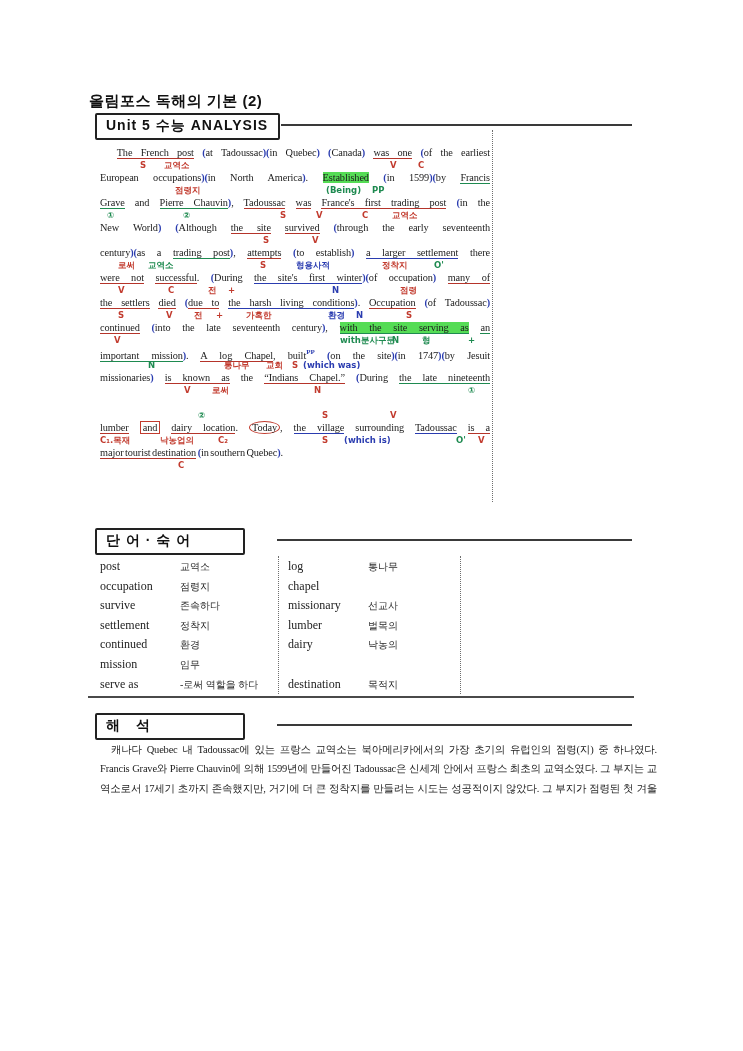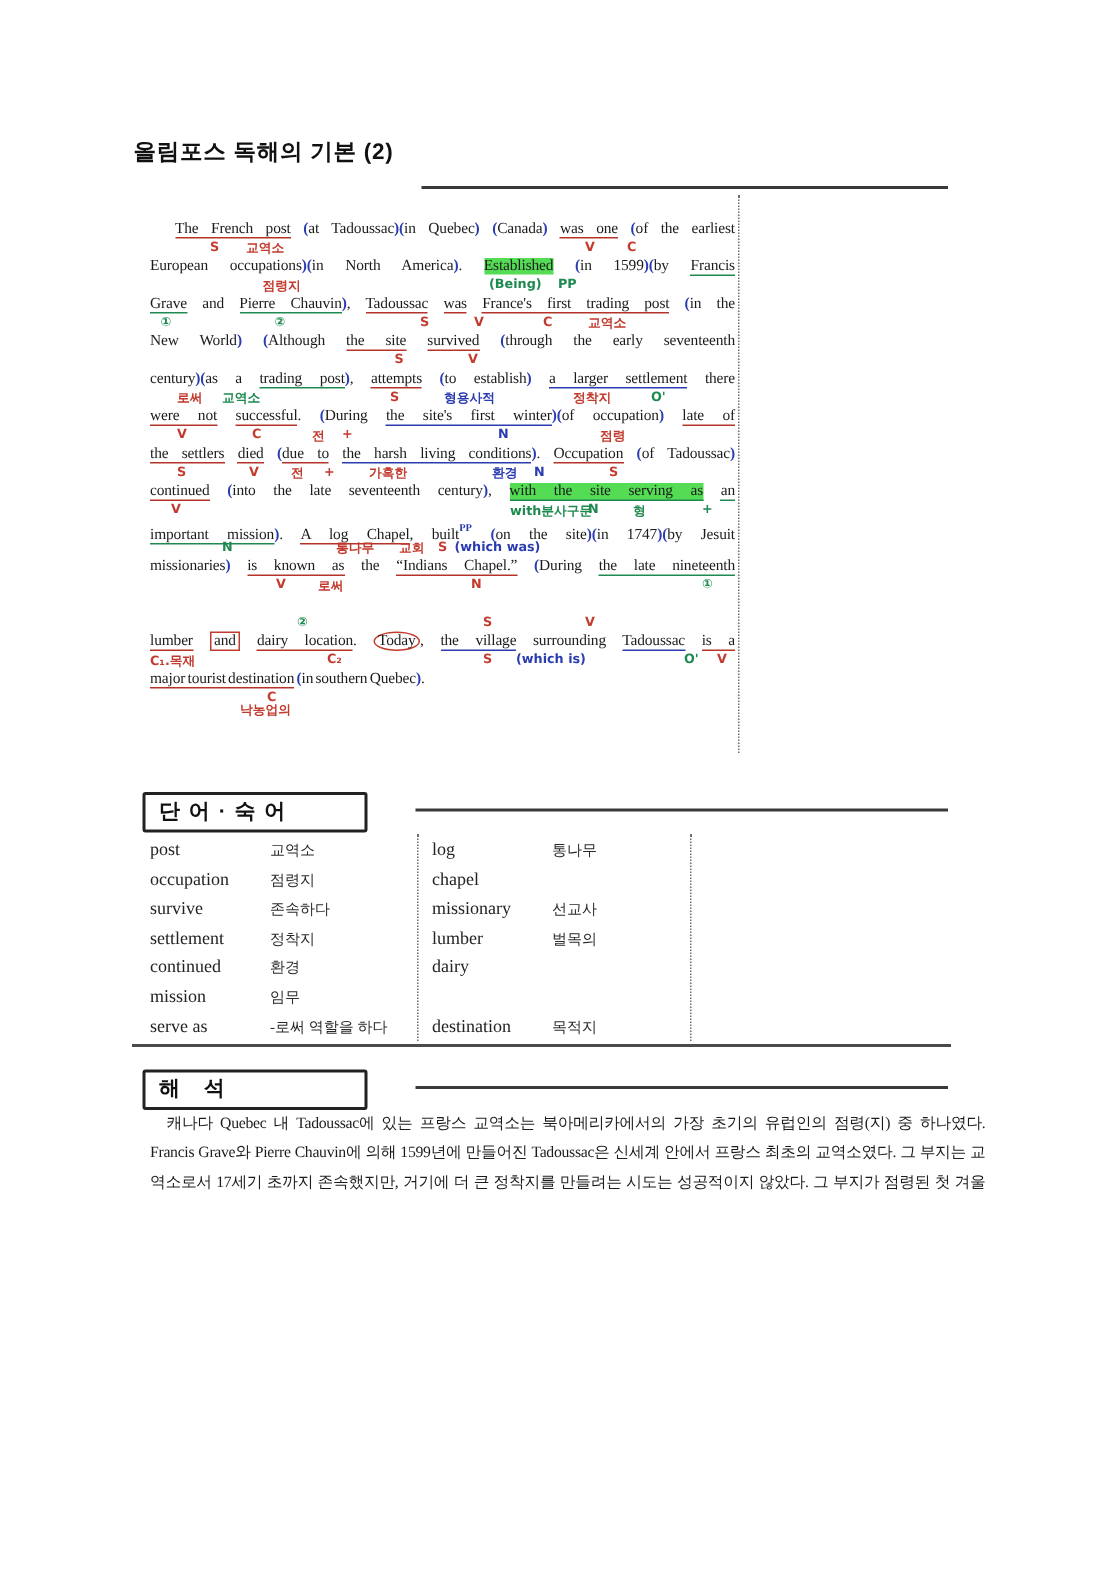--- a/index.html
+++ b/index.html
@@ -56,20 +56,21 @@
   .pagenum{position:absolute;left:0;top:936px;width:743px;text-align:center;font-size:12px;color:#333;}
   .bottom-bar{position:absolute;left:88px;top:1044px;width:570px;height:6px;background:#2e51cc;}
 </style>
 </head>
 <body>
 
 <div class="page">
 
   <div class="doc-title">올림포스 독해의 기본 (2)</div>
 
+  <div class="head-box" style="left:95px;top:113px;">Unit 5 수능 ANALYSIS</div>
   <div class="head-rule" style="left:281px;top:124px;width:351px;"></div>
 
   <div class="passage">
       <div class="pline">
         <div class="ptxt"><span>&nbsp;&nbsp;</span><span class="u-r">The French post</span><span> </span><span class="c-b">(</span><span>at Tadoussac</span><span class="c-b">)(</span><span>in Quebec</span><span class="c-b">)</span><span> </span><span class="c-b">(</span><span>Canada</span><span class="c-b">)</span><span> </span><span class="u-r">was one</span><span> </span><span class="c-b">(</span><span>of the earliest</span></div>
         <div class="pann">
           <span class="ann a-r" style="left: 40px;">S</span>
           <span class="ann a-r" style="left: 64px;">교역소</span>
           <span class="ann a-r" style="left: 290px;">V</span>
           <span class="ann a-r" style="left: 318px;">C</span>
@@ -106,21 +107,21 @@
         <div class="pann">
           <span class="ann a-r" style="left: 18px;">로써</span>
           <span class="ann a-g" style="left: 48px;">교역소</span>
           <span class="ann a-r" style="left: 160px;">S</span>
           <span class="ann a-b" style="left: 196px;">형용사적</span>
           <span class="ann a-r" style="left: 282px;">정착지</span>
           <span class="ann a-g" style="left: 334px;">O'</span>
         </div>
       </div>
       <div class="pline">
-        <div class="ptxt"><span class="u-r">were not</span><span> </span><span class="u-r">successful</span><span>. </span><span class="c-b">(</span><span>During </span><span class="u-b">the site's first winter</span><span class="c-b">)(</span><span>of occupation</span><span class="c-b">)</span><span> </span><span class="u-r">late of</span></div>
+        <div class="ptxt"><span class="u-r">were not</span><span> </span><span class="u-r">successful</span><span>. </span><span class="c-b">(</span><span>During </span><span class="u-b">the site's first winter</span><span class="c-b">)(</span><span>of occupation</span><span class="c-b">)</span><span> </span><span class="u-r">many of</span></div>
         <div class="pann">
           <span class="ann a-r" style="left: 18px;">V</span>
           <span class="ann a-r" style="left: 68px;">C</span>
           <span class="ann a-r" style="left: 108px;">전</span>
           <span class="ann a-r" style="left: 128px;">+</span>
           <span class="ann a-b" style="left: 232px;">N</span>
           <span class="ann a-r" style="left: 300px;">점령</span>
         </div>
       </div>
       <div class="pline">
@@ -169,21 +170,21 @@
         <div class="pann">
           <span class="ann a-g" style="left: 98px;">②</span>
           <span class="ann a-r" style="left: 222px;">S</span>
           <span class="ann a-r" style="left: 290px;">V</span>
         </div>
       </div>
       <div class="pline">
         <div class="ptxt"><span class="u-r">lumber</span><span> </span><span class="box-r">and</span><span> </span><span class="u-r">dairy location</span><span>. </span><span class="ring-r">Today</span><span>, </span><span class="u-b">the village</span><span> surrounding </span><span class="u-b">Tadoussac</span><span> </span><span class="u-r">is a</span></div>
         <div class="pann">
           <span class="ann a-r" style="left: 0px;">C₁.목재</span>
-          <span class="ann a-r" style="left: 60px; margin-top: 33px;">낙농업의</span>
+          <span class="ann a-r" style="left: 60px;">낙농업의</span>
           <span class="ann a-r" style="left: 118px;">C₂</span>
           <span class="ann a-r" style="left: 222px;">S</span>
           <span class="ann a-b" style="left: 244px;">(which is)</span>
           <span class="ann a-g" style="left: 356px;">O'</span>
           <span class="ann a-r" style="left: 378px;">V</span>
         </div>
       </div>
       <div class="pline">
         <div class="ptxt last"><span class="u-r">major tourist destination</span><span> </span><span class="c-b">(</span><span>in southern Quebec</span><span class="c-b">)</span><span>.</span></div>
         <div class="pann">
@@ -217,20 +218,21 @@
       <div class="vrow">
         <span class="ven">settlement</span>
         <span class="vko">정착지</span>
         <span class="ven v2">lumber</span>
         <span class="vko k2">벌목의</span>
       </div>
       <div class="vrow">
         <span class="ven">continued</span>
         <span class="vko">환경</span>
         <span class="ven v2">dairy</span>
+        <span class="vko k2">낙농의</span>
       </div>
       <div class="vrow">
         <span class="ven">mission</span>
         <span class="vko">임무</span>
         <span class="ven v2"></span>
         <span class="vko k2"></span>
       </div>
       <div class="vrow">
         <span class="ven">serve as</span>
         <span class="vko">-로써 역할을 하다</span>

